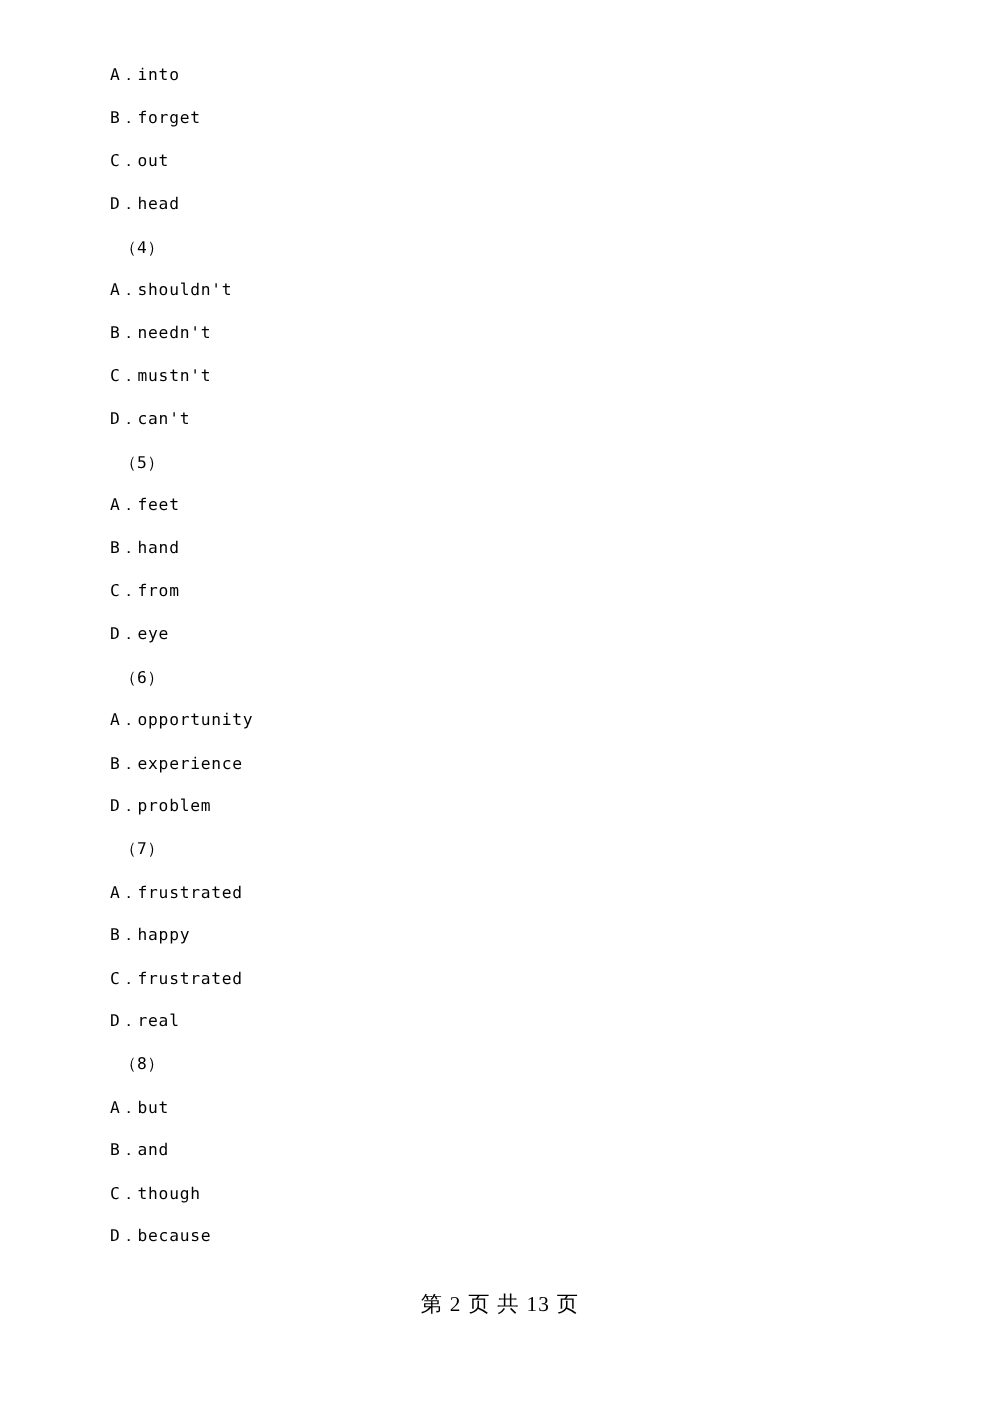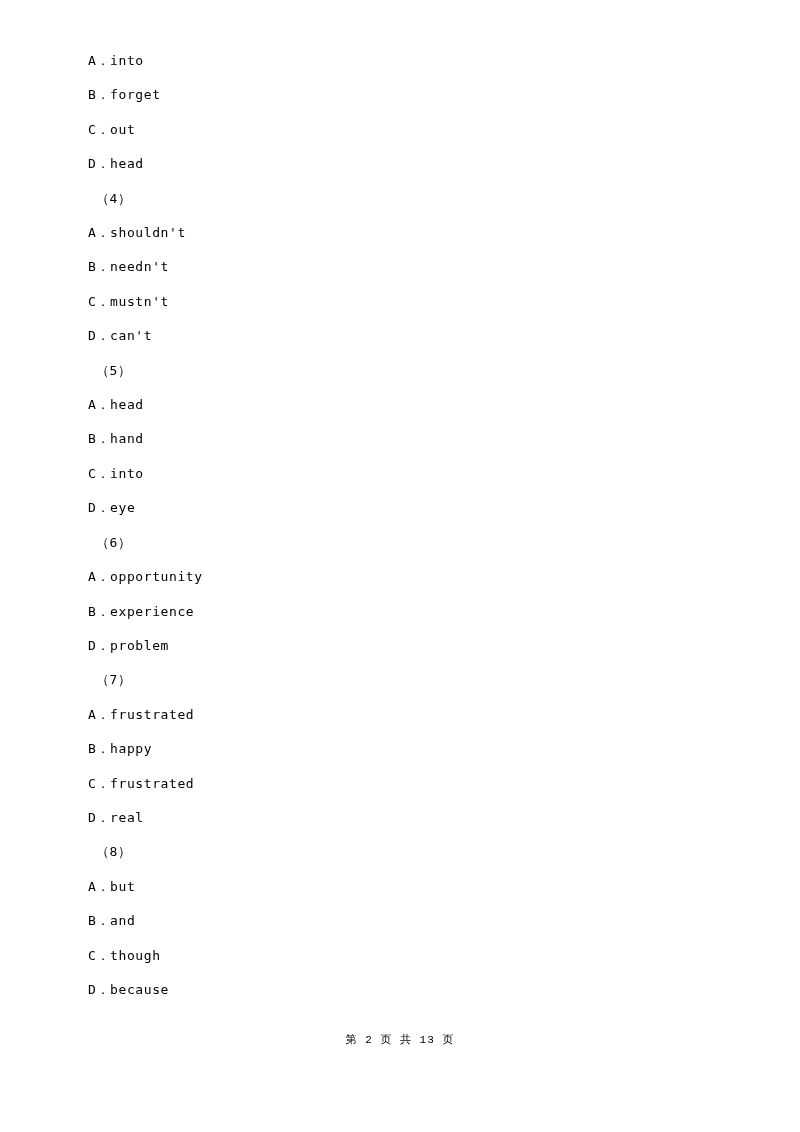--- a/index.html
+++ b/index.html
@@ -30,45 +30,45 @@
   }
   .line.group {
     padding-left: 8px;
   }
   .footer {
     position: absolute;
     left: 0;
     top: 1032px;
     width: 800px;
     text-align: center;
-    font-size: 11px;
+    font-size: 17px;
     color: #000000;
-    font-family: Liberation Mono, monospace;
+    font-family: Liberation Serif, serif;
     letter-spacing: 1px;
     white-space: pre;
   }
 </style>
 </head>
 <body>
 
 <div class="page">
   <div class="content">
     <div class="line">A．into</div>
     <div class="line">B．forget</div>
     <div class="line">C．out</div>
     <div class="line">D．head</div>
     <div class="line group">（4）</div>
     <div class="line">A．shouldn't</div>
     <div class="line">B．needn't</div>
     <div class="line">C．mustn't</div>
     <div class="line">D．can't</div>
     <div class="line group">（5）</div>
-    <div class="line">A．head</div>
+    <div class="line">A．feet</div>
     <div class="line">B．hand</div>
-    <div class="line">C．into</div>
+    <div class="line">C．from</div>
     <div class="line">D．eye</div>
     <div class="line group">（6）</div>
     <div class="line">A．opportunity</div>
     <div class="line">B．experience</div>
     <div class="line">D．problem</div>
     <div class="line group">（7）</div>
     <div class="line">A．frustrated</div>
     <div class="line">B．happy</div>
     <div class="line">C．frustrated</div>
     <div class="line">D．real</div>

